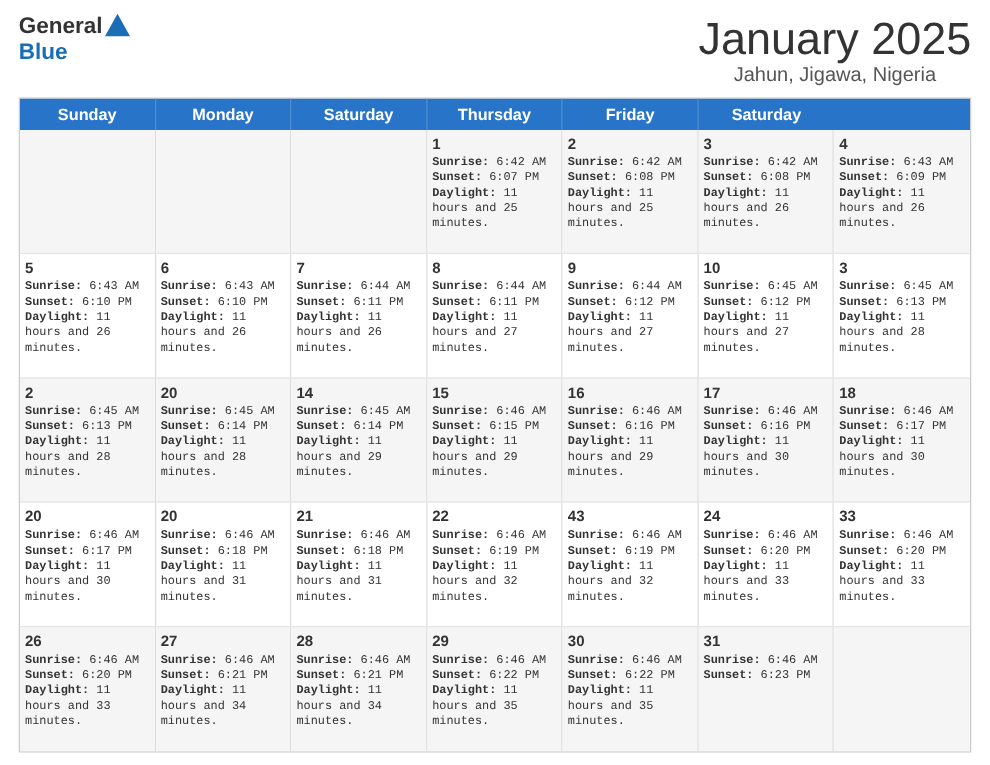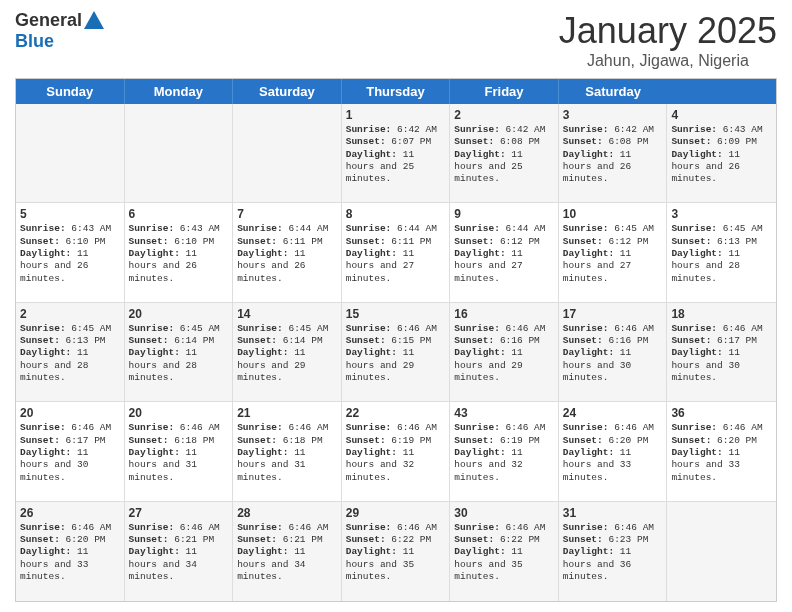--- a/index.html
+++ b/index.html
@@ -244,21 +244,21 @@
           </div>
           <div class="cal-cell">
             <span class="day-num">43</span>
             <div class="cell-text"><span><span style="font-weight: bold;">Sunrise:</span> 6:46 AM</span><br><span><span style="font-weight: bold;">Sunset:</span> 6:19 PM</span><br><span><span style="font-weight: bold;">Daylight:</span> 11 hours and 32 minutes.</span></div>
           </div>
           <div class="cal-cell">
             <span class="day-num">24</span>
             <div class="cell-text"><span><span style="font-weight: bold;">Sunrise:</span> 6:46 AM</span><br><span><span style="font-weight: bold;">Sunset:</span> 6:20 PM</span><br><span><span style="font-weight: bold;">Daylight:</span> 11 hours and 33 minutes.</span></div>
           </div>
           <div class="cal-cell">
-            <span class="day-num">36</span>
+            <span class="day-num">33</span>
             <div class="cell-text"><span><span style="font-weight: bold;">Sunrise:</span> 6:46 AM</span><br><span><span style="font-weight: bold;">Sunset:</span> 6:20 PM</span><br><span><span style="font-weight: bold;">Daylight:</span> 11 hours and 33 minutes.</span></div>
           </div>
         </div>
         <div class="cal-row">
           <div class="cal-cell shaded">
             <span class="day-num">26</span>
             <div class="cell-text"><span><span style="font-weight: bold;">Sunrise:</span> 6:46 AM</span><br><span><span style="font-weight: bold;">Sunset:</span> 6:20 PM</span><br><span><span style="font-weight: bold;">Daylight:</span> 11 hours and 33 minutes.</span></div>
           </div>
           <div class="cal-cell shaded">
             <span class="day-num">27</span>
@@ -271,19 +271,19 @@
           <div class="cal-cell shaded">
             <span class="day-num">29</span>
             <div class="cell-text"><span><span style="font-weight: bold;">Sunrise:</span> 6:46 AM</span><br><span><span style="font-weight: bold;">Sunset:</span> 6:22 PM</span><br><span><span style="font-weight: bold;">Daylight:</span> 11 hours and 35 minutes.</span></div>
           </div>
           <div class="cal-cell shaded">
             <span class="day-num">30</span>
             <div class="cell-text"><span><span style="font-weight: bold;">Sunrise:</span> 6:46 AM</span><br><span><span style="font-weight: bold;">Sunset:</span> 6:22 PM</span><br><span><span style="font-weight: bold;">Daylight:</span> 11 hours and 35 minutes.</span></div>
           </div>
           <div class="cal-cell shaded">
             <span class="day-num">31</span>
-            <div class="cell-text"><span><span style="font-weight: bold;">Sunrise:</span> 6:46 AM</span><br><span><span style="font-weight: bold;">Sunset:</span> 6:23 PM</span><br><span><span style="font-weight: bold;">Daylight:</span> 11 hours and 36 minutes.</span></div>
+            <div class="cell-text"><span><span style="font-weight: bold;">Sunrise:</span> 6:46 AM</span><br><span><span style="font-weight: bold;">Sunset:</span> 6:23 PM</span><br></div>
           </div>
           <div class="cal-cell shaded"></div>
         </div>
       </div>
   </div>
 </div>
 
 </body></html>

